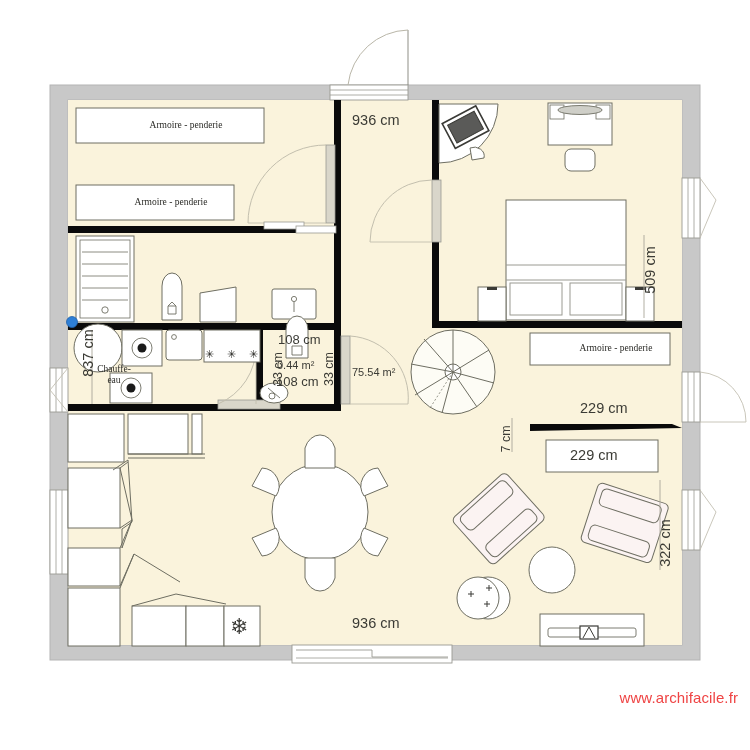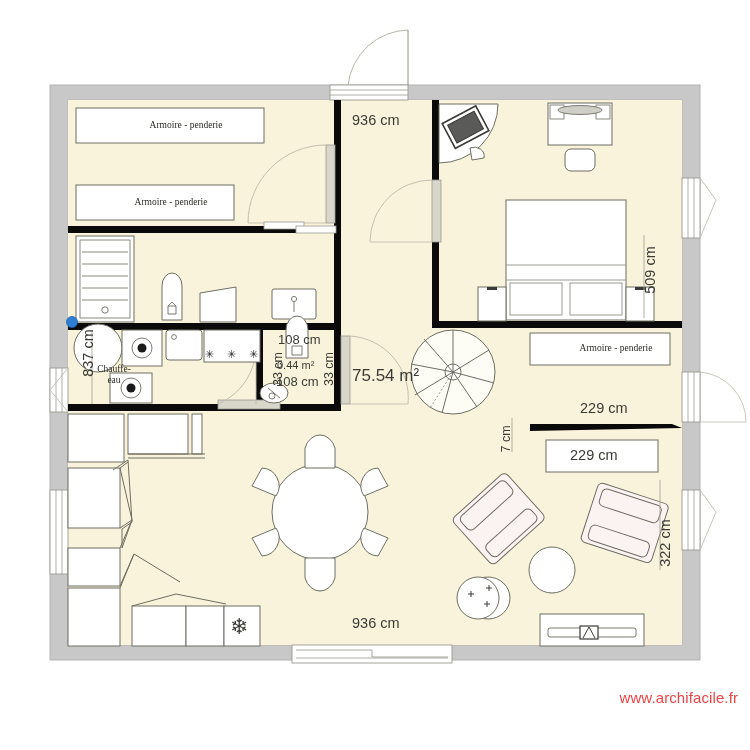--- a/index.html
+++ b/index.html
@@ -390,21 +390,21 @@
   <div class="lbl dim vert" style="left:492px;top:432px;transform:rotate(-90deg);font-size:12.5px;">7 cm</div>
 
   <div class="lbl dim" style="left:570px;top:447px;">229 cm</div>
 
   <div class="lbl" style="left:278px;top:332px;font-size:13px;color:#3b3b35;">108 cm</div>
   <div class="lbl" style="left:276px;top:374px;font-size:13px;color:#3b3b35;">108 cm</div>
   <div class="lbl vert" style="left:261px;top:362px;transform:rotate(-90deg);font-size:12.5px;color:#3b3b35;">33 cm</div>
   <div class="lbl vert" style="left:312px;top:362px;transform:rotate(-90deg);font-size:12.5px;color:#3b3b35;">33 cm</div>
 
   <div class="lbl area" style="left:277px;top:359px;font-size:11px;">0.44 m²</div>
-  <div class="lbl area" style="left:352px;top:366px;font-size:17px;">75.54 m²</div>
+  <div class="lbl area" style="left:352px;top:366px;font-size:11px;">75.54 m²</div>
 
   <div class="lbl" style="left:230px;top:614px;font-size:22px;color:#3a3a36;">❄</div>
   <div class="lbl" style="left:205px;top:348px;font-size:11px;color:#2a2a26;">✳</div>
   <div class="lbl" style="left:227px;top:348px;font-size:11px;color:#2a2a26;">✳</div>
   <div class="lbl" style="left:249px;top:348px;font-size:11px;color:#2a2a26;">✳</div>
 
   <div class="footer">www.archifacile.fr</div>
 
 </div>
 

